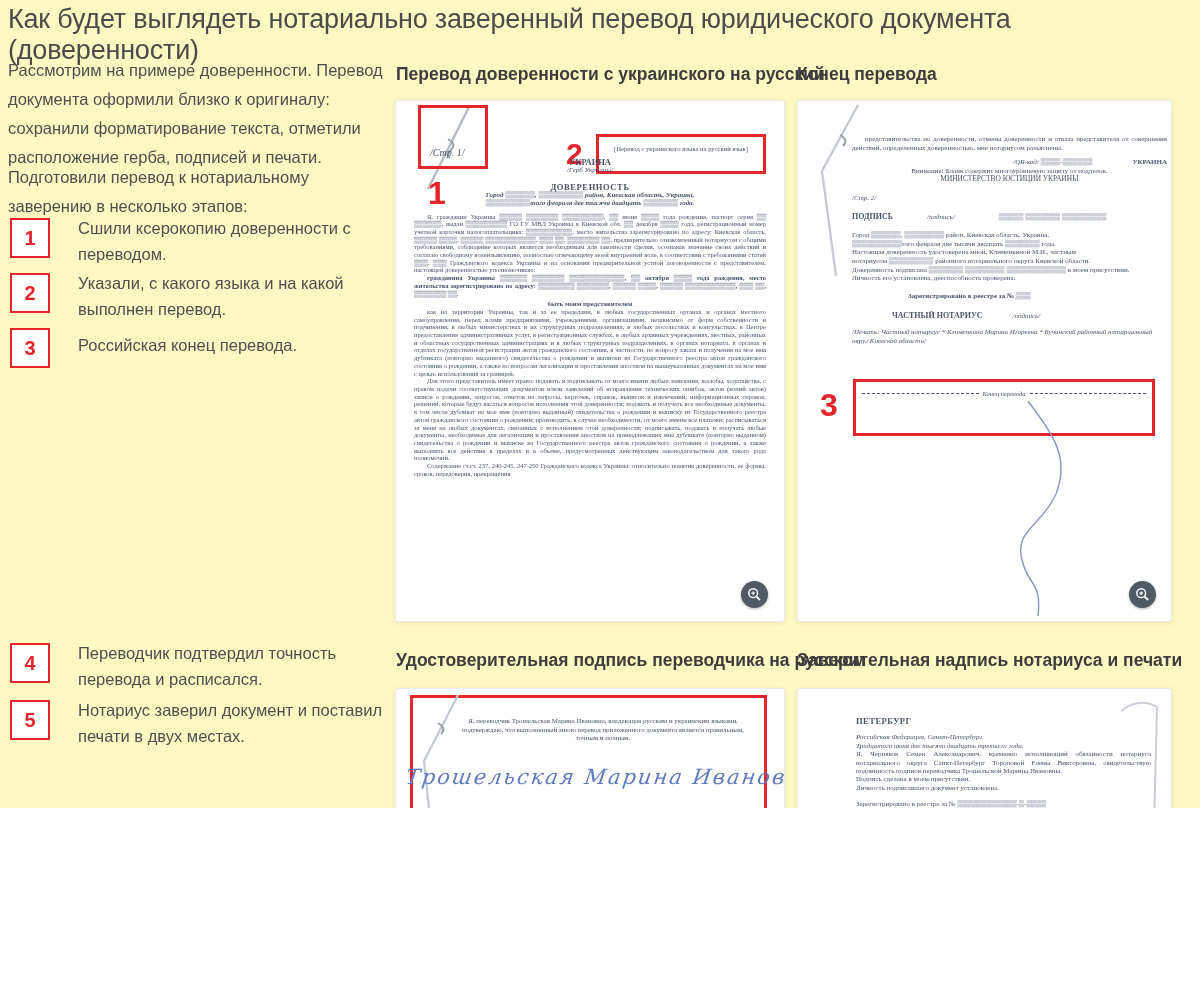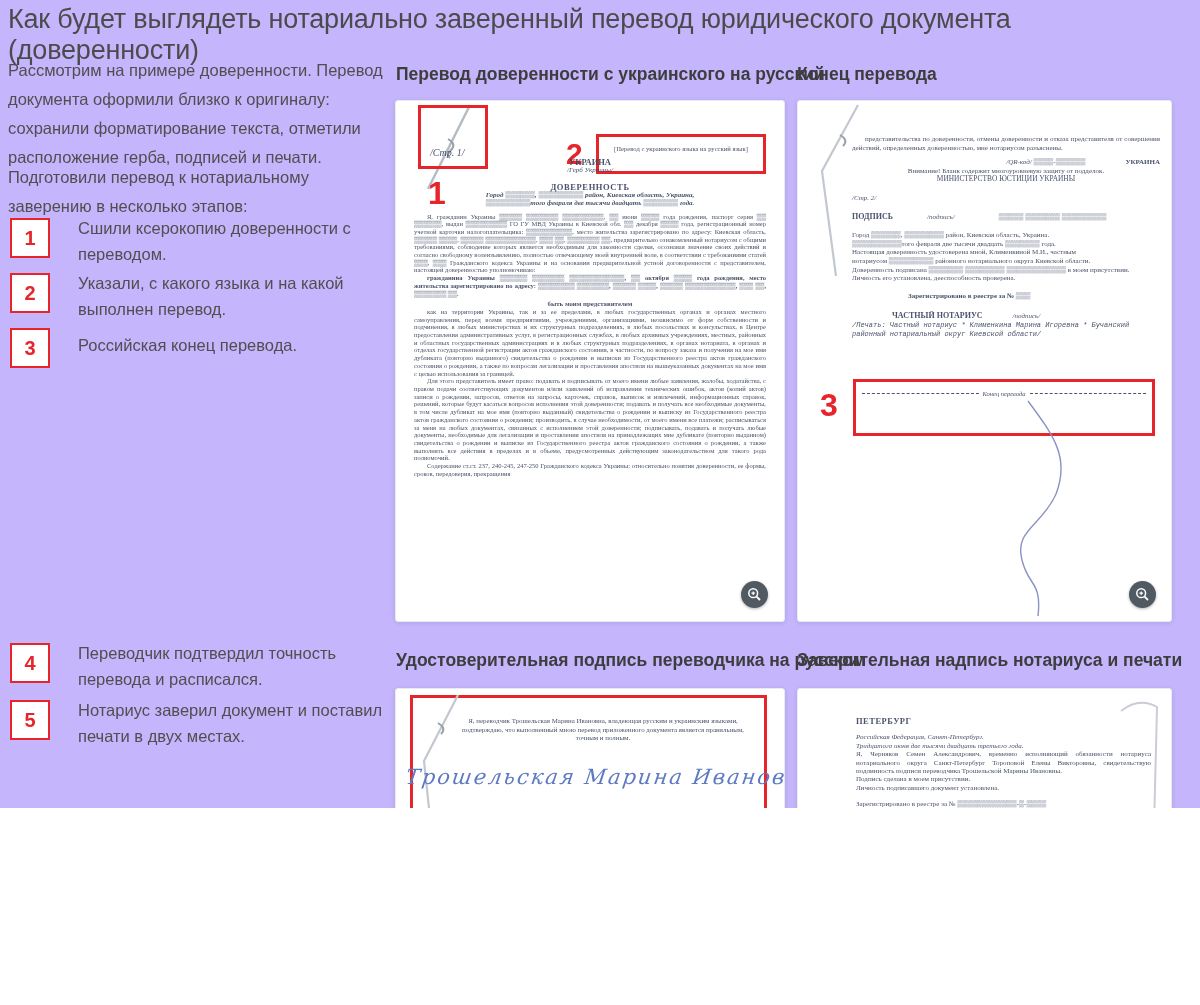--- a/index.html
+++ b/index.html
@@ -1,16 +1,16 @@
 <!DOCTYPE html>
 <html><head>
 <meta charset="utf-8">
 <style>
   html,body{margin:0;padding:0;background:#fff;}
-  #screen{position:relative;width:1200px;height:808px;background:#c4b5fd;overflow:hidden;
+  #screen{position:relative;width:1200px;height:808px;background:#fef9c3;overflow:hidden;
           font-family:"Liberation Sans",sans-serif;color:#4a4a4a;}
   
   .h1{position:absolute;left:8px;top:4px;width:1180px;font-size:27px;font-weight:400;
       color:#4b4b4b;letter-spacing:-0.2px;}
   .intro{position:absolute;left:8px;width:384px;font-size:16.5px;line-height:29px;color:#4f4f4f;}
   .step{position:absolute;left:8px;width:384px;}
   .stepbox{position:absolute;left:2px;top:0;width:36px;height:36px;border:2px solid #e8242b;
            display:flex;align-items:center;justify-content:center;
            color:#e8242b;font-size:20px;font-weight:700;background:#fff;}
   .steptext{position:absolute;left:70px;top:-3px;width:314px;font-size:16.5px;line-height:26px;color:#4f4f4f;}
@@ -106,21 +106,21 @@
       </svg>
     </div>
   </div>
 
   <div class="card" style="left:797px;top:100px;width:373px;height:520px;">
     <svg style="position:absolute;left:14px;top:0;" width="70" height="180" viewBox="0 0 70 180">
       <path d="M46 4 L10 70 L24 175" stroke="#c3c8d0" stroke-width="2.2" fill="none"></path>
       <path d="M28 34 q9 5 3 11" stroke="#9aa0a8" stroke-width="2" fill="none"></path>
     </svg>
 
-    <div class="scan" style="position:absolute;left:54px;right:11px;top:34px;font-size:7px;line-height:8.6px;">
+    <div class="scan" style="position:absolute;left:54px;right:4px;top:34px;font-size:7px;line-height:8.6px;">
       <p class="jp">представительства по доверенности, отмены доверенности и отказа представителя от совершения действий, определенных доверенностью, мне нотариусом разъяснены.</p>
       <div style="display:flex;justify-content:flex-end;gap:40px;margin-top:6px;">
         <span class="i">/QR-код/ ▒▒▒▒-▒▒▒▒▒▒</span>
         <span class="b">УКРАИНА</span>
       </div>
       <div class="ctr">Внимание! Бланк содержит многоуровневую защиту от подделок.</div>
       <div class="ctr" style="font-size:7.4px;">МИНИСТЕРСТВО ЮСТИЦИИ УКРАИНЫ</div>
       <div class="i" style="margin-top:10px;">/Стр. 2/</div>
       <div style="display:flex;margin-top:10px;">
         <span class="b" style="font-size:8px;">ПОДПИСЬ</span>
@@ -131,21 +131,21 @@
       <div>▒▒▒▒▒▒▒▒▒▒того февраля две тысячи двадцать ▒▒▒▒▒▒▒ года.</div>
       <div>Настоящая доверенность удостоверена мной, Клименкиной М.И., частным</div>
       <div>нотариусом ▒▒▒▒▒▒▒▒▒ районного нотариального округа Киевской области.</div>
       <div>Доверенность подписана ▒▒▒▒▒▒▒ ▒▒▒▒▒▒▒▒ ▒▒▒▒▒▒▒▒▒▒▒▒ в моем присутствии.</div>
       <div>Личность его установлена, дееспособность проверена.</div>
       <div style="margin:9px 0 12px 56px;font-weight:bold;">Зарегистрировано в реестре за № ▒▒▒</div>
       <div style="display:flex;margin:8px 0 0 40px;">
         <span class="b" style="font-size:8px;">ЧАСТНЫЙ НОТАРИУС</span>
         <span class="i" style="margin-left:30px;">/подпись/</span>
       </div>
-      <div class="i" style="font-family:Liberation Mono, monospace;">/Печать: Частный нотариус * Клименкина Марина Игоревна * Бучанский районный нотариальный округ Киевской области/</div>
+      <div class="i" style="margin-top:7px;">/Печать: Частный нотариус * Клименкина Марина Игоревна * Бучанский районный нотариальный округ Киевской области/</div>
     </div>
 
     <div class="redbox" style="left:55px;top:278px;width:302px;height:57px;">
       <div class="scan endline" style="margin:8px 6px 0 6px;font-size:6.5px;">
         <span class="dash"></span>
         <span class="i">Конец перевода</span>
         <span class="dash"></span>
       </div>
     </div>
     <div class="rednum" style="left:22px;top:286px;font-size:32px;">3</div>

